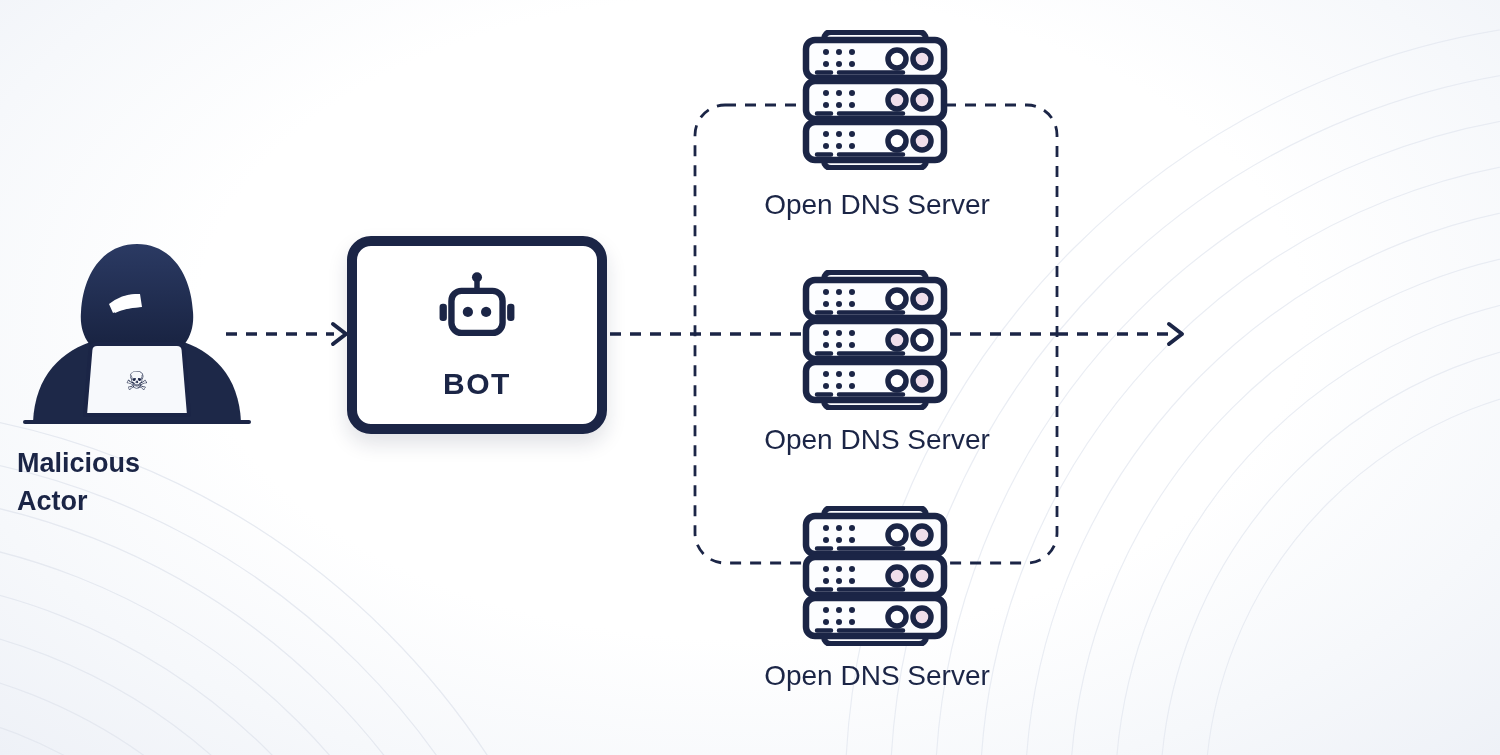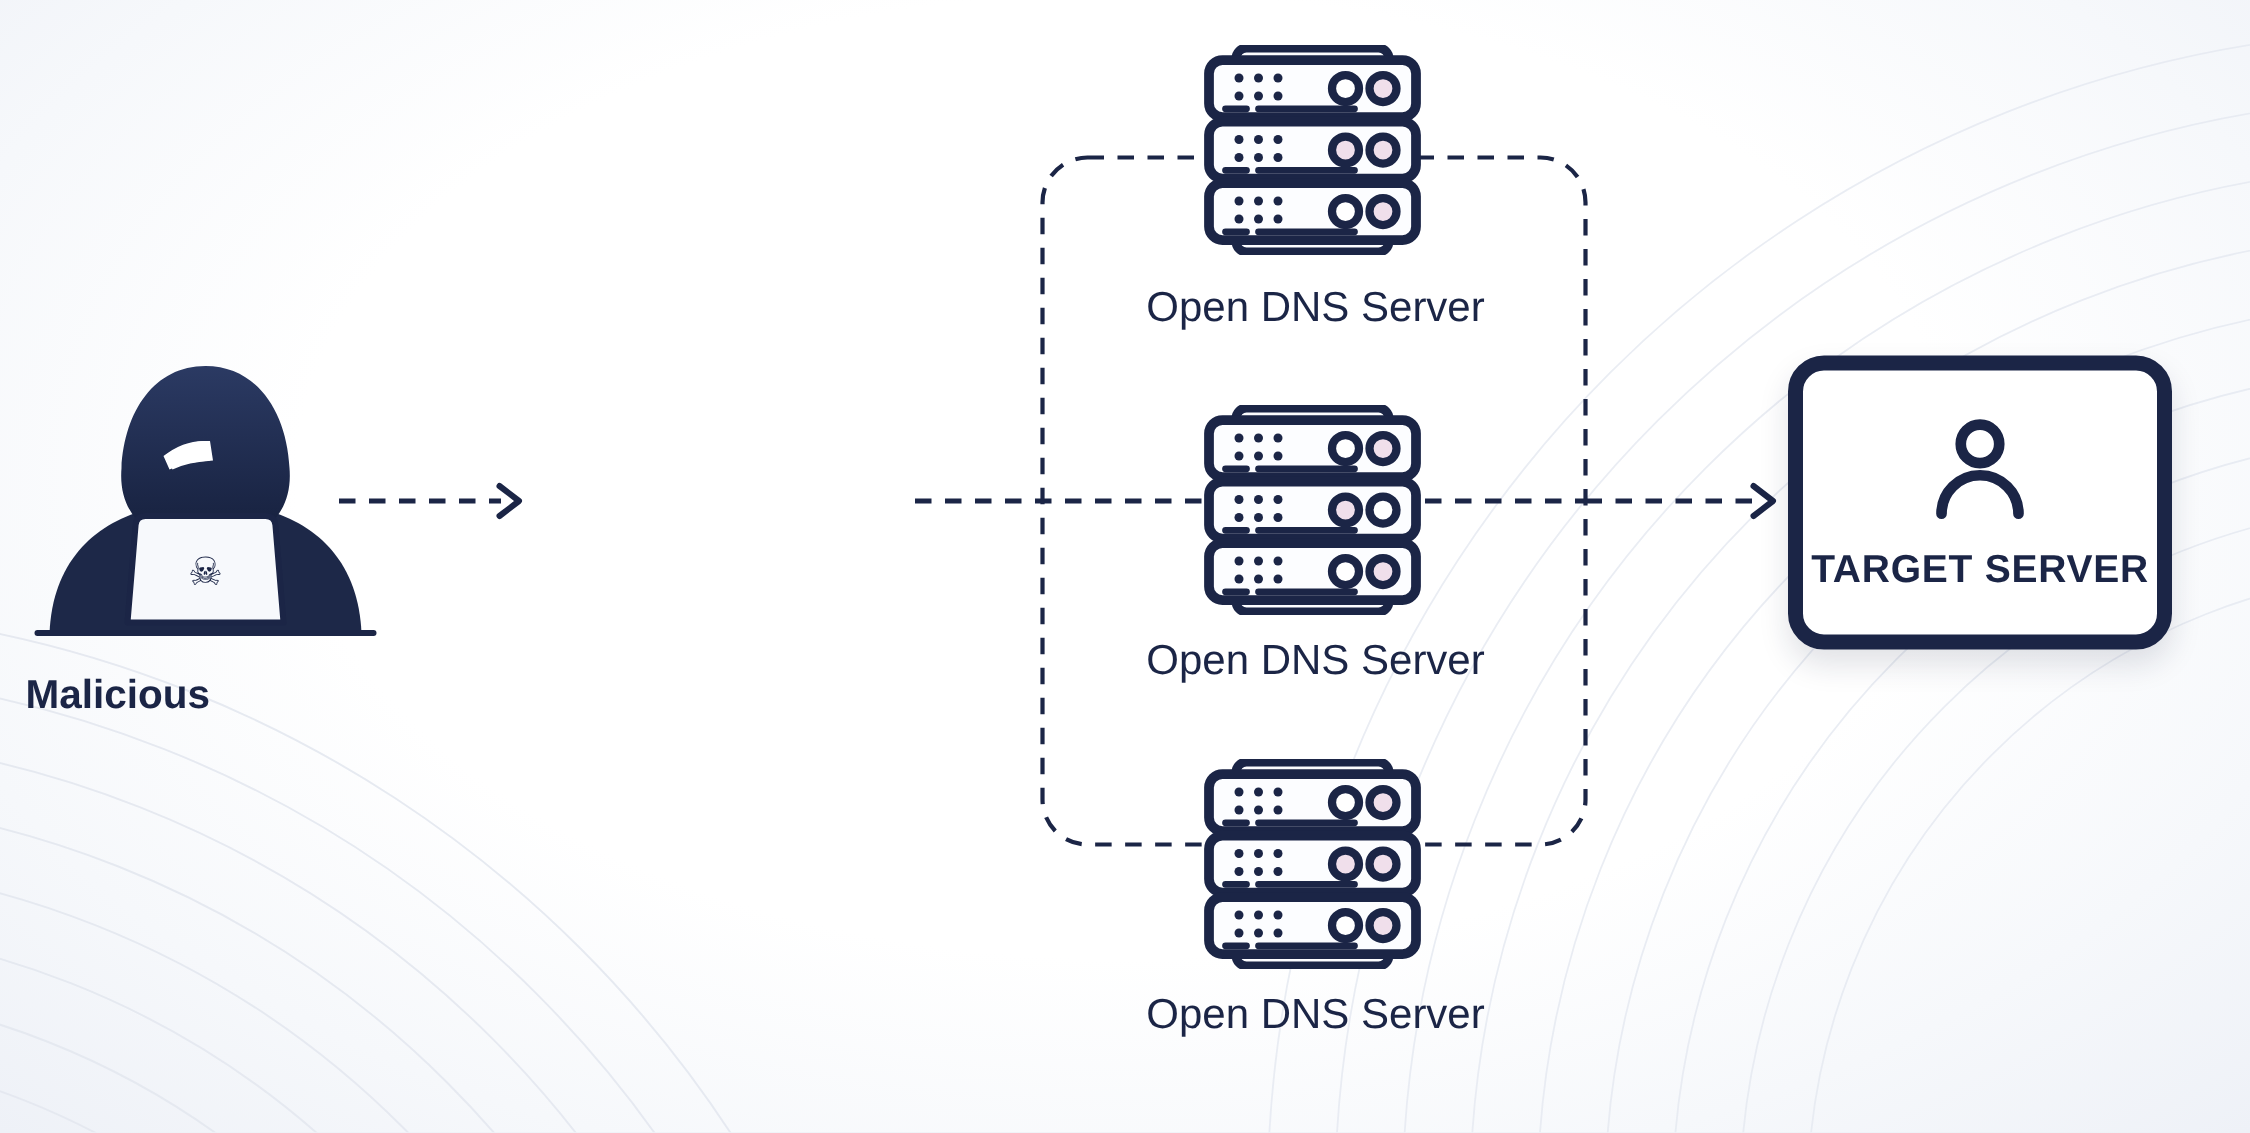--- a/index.html
+++ b/index.html
@@ -98,22 +98,35 @@
       <path d="M148,66 Q134,55 119,56 L117,69 Q134,70 144,75 Z" fill="#ffffff" transform="translate(121,0) scale(-1,1) translate(-121,0)"></path>
 
       <path d="M80,106 L160,106 Q166,106 166.6,112 L172,177 L68,177 L73.4,112 Q74,106 80,106 Z" fill="#f7f9fc" stroke="#1b2546" stroke-width="4" stroke-linejoin="round"></path>
       <text x="120" y="152" text-anchor="middle" font-size="26" font-family="DejaVu Sans, sans-serif" fill="#1b2546">☠</text>
 
       <path d="M8,184 H232" stroke="#1b2546" stroke-width="4" stroke-linecap="round"></path>
     </svg>
   </div>
   <div class="actor-label">
     <span>Malicious</span>
+    <span>Actor</span>
   </div>
 
+  <div class="node-box bot-box">
+    <svg width="92" height="84" viewBox="0 0 100 92">
+      <circle cx="50" cy="9" r="5.5" fill="#1b2546"></circle>
+      <rect x="47" y="11" width="6" height="14" fill="#1b2546"></rect>
+      <rect x="9" y="38" width="8" height="19" rx="3.5" fill="#1b2546"></rect>
+      <rect x="83" y="38" width="8" height="19" rx="3.5" fill="#1b2546"></rect>
+      <rect x="22" y="24" width="56" height="46" rx="11" fill="#ffffff" stroke="#1b2546" stroke-width="7"></rect>
+      <circle cx="40" cy="47" r="5.6" fill="#1b2546"></circle>
+      <circle cx="60" cy="47" r="5.6" fill="#1b2546"></circle>
+    </svg>
+    <div class="node-label bot-label">BOT</div>
+  </div>
 
   <svg class="stack stack-top" viewBox="0 0 146 140">
     <g stroke="#1b2546">
       <rect x="22" y="2" width="102" height="16" rx="7" fill="#fcfdff" stroke-width="6"></rect>
       <rect x="22" y="122" width="102" height="16" rx="7" fill="#fcfdff" stroke-width="6"></rect>
       <g>
         <rect x="4" y="10" width="138" height="38" rx="9" fill="#fcfdff" stroke-width="6.5"></rect>
         <g stroke="none" fill="#1b2546">
           <circle cx="24" cy="22" r="3"></circle>
             <circle cx="37" cy="22" r="3"></circle>
@@ -251,21 +264,14 @@
             <circle cx="50" cy="116" r="3"></circle>
         </g>
         <circle cx="95" cy="111" r="9" fill="#ffffff" stroke-width="5.5"></circle>
         <circle cx="120" cy="111" r="9" fill="#f0dfeb" stroke-width="5.5"></circle>
         <path d="M15 124.5 H29 M37 124.5 H101" stroke-width="4.5" stroke-linecap="round"></path>
       </g>
     </g>
   </svg>
   <div class="dns-label dns-label-3">Open DNS Server</div>
 
-  <div class="node-box target-box">
-    <svg width="78" height="76" viewBox="0 0 80 80">
-      <circle cx="40" cy="21" r="13.5" fill="none" stroke="#1b2546" stroke-width="7.5"></circle>
-      <path d="M13,70 A27,27 0 0 1 67,70" fill="none" stroke="#1b2546" stroke-width="7.5" stroke-linecap="round"></path>
-    </svg>
-    <div class="node-label target-label">TARGET SERVER</div>
-  </div>
 
 </div>
 
 </body></html>

